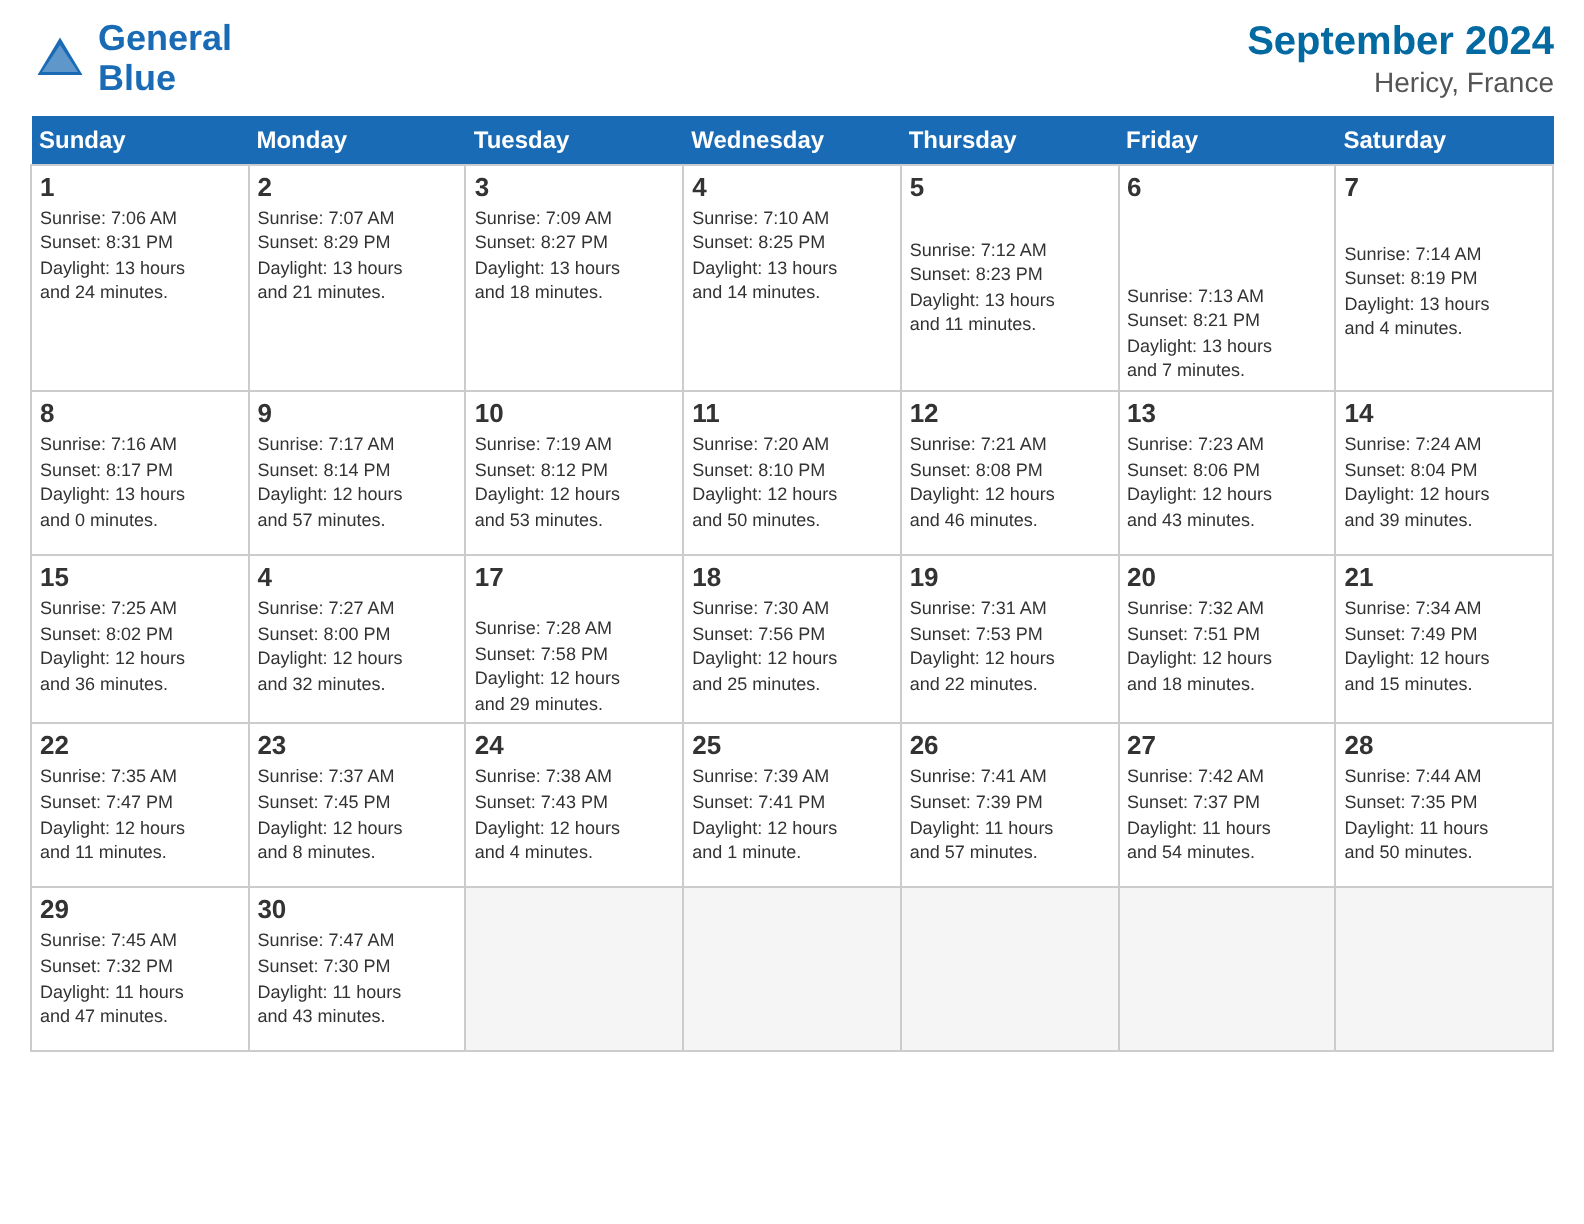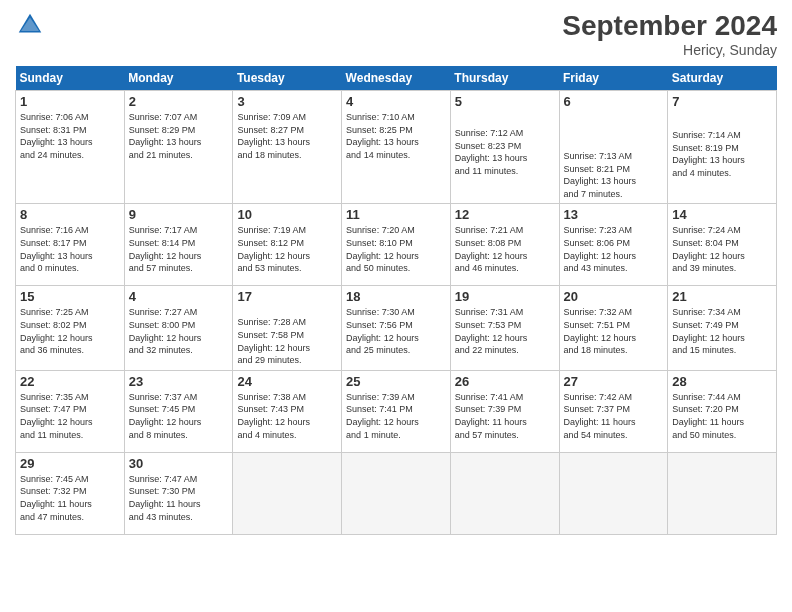--- a/index.html
+++ b/index.html
@@ -35,23 +35,23 @@
       color: #1a6bb5;
     }
     .logo-icon {
       width: 30px;
       height: 30px;
     }
     .title-block {
       text-align: right;
     }
     .month-title {
-      font-size: 28px;
+      font-size: 20px;
       font-weight: bold;
-      color: #404040;
+      color: #0369a1;
     }
     .location {
       font-size: 14px;
       color: #555;
     }
     table {
       width: 100%;
       border-collapse: collapse;
       table-layout: fixed;
     }
@@ -89,24 +89,28 @@
 </head>
 <body>
 
 <div class="container">
   <div class="header">
     <div class="logo">
       <svg class="logo-icon" viewBox="0 0 40 40">
         <polygon points="20,5 35,30 5,30" fill="#1a6bb5"></polygon>
         <polygon points="20,10 32,28 8,28" fill="white" opacity="0.3"></polygon>
       </svg>
+      <div class="logo-text">
+        <div><span>General</span></div>
+        <div><span style="color:#1a6bb5">Blue</span></div>
+      </div>
     </div>
     <div class="title-block">
       <div class="month-title">September 2024</div>
-      <div class="location">Hericy, Sunday</div>
+      <div class="location">Hericy, France</div>
     </div>
   </div>
 
   <table>
     <thead>
       <tr>
         <th>Sunday</th>
         <th>Monday</th>
         <th>Tuesday</th>
         <th>Wednesday</th>
@@ -308,21 +312,21 @@
           <td>
             <span class="day-num">27</span>
             <div class="day-info" style="white-space: pre-line;">Sunrise: 7:42 AM
 Sunset: 7:37 PM
 Daylight: 11 hours
 and 54 minutes.</div>
           </td>
           <td>
             <span class="day-num">28</span>
             <div class="day-info" style="white-space: pre-line;">Sunrise: 7:44 AM
-Sunset: 7:20 PM
+Sunset: 7:35 PM
 Daylight: 11 hours
 and 50 minutes.</div>
           </td>
         </tr>
         <tr>
           <td>
             <span class="day-num">29</span>
             <div class="day-info" style="white-space: pre-line;">Sunrise: 7:45 AM
 Sunset: 7:32 PM
 Daylight: 11 hours

